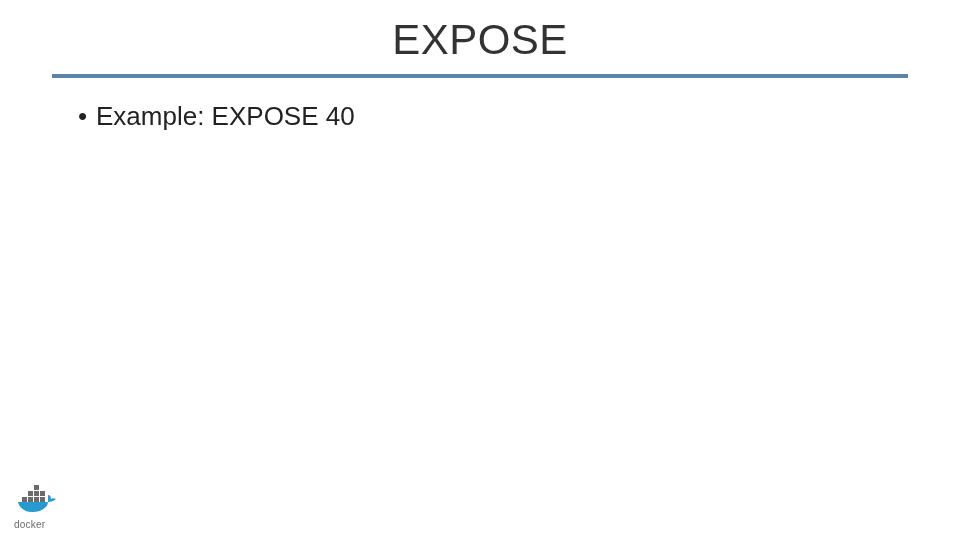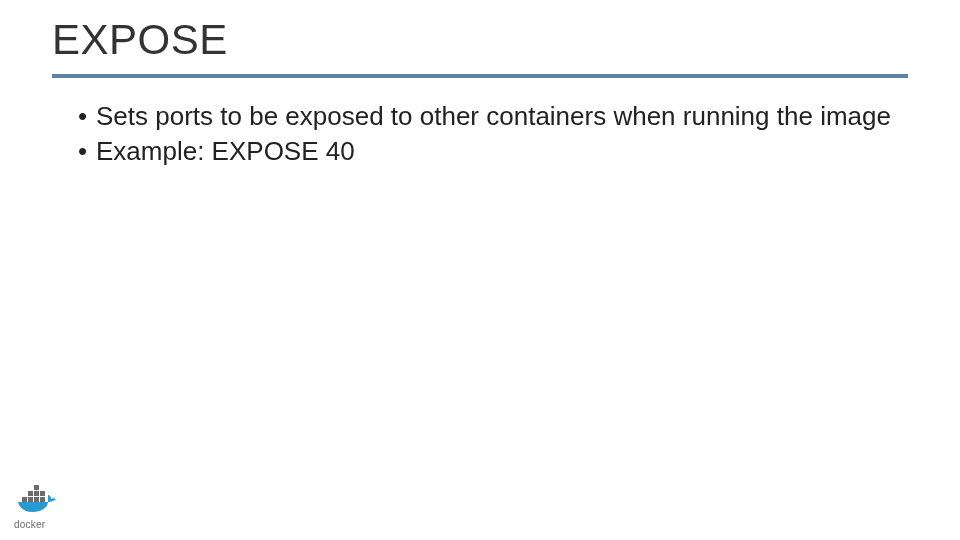--- a/index.html
+++ b/index.html
@@ -1,37 +1,36 @@
 <!DOCTYPE html>
 <html><head>
 <meta charset="utf-8">
 <style>
   * { margin: 0; padding: 0; box-sizing: border-box; }
   html, body { width: 960px; height: 540px; background: #fff; font-family: "Segoe UI", "Helvetica Neue", Arial, sans-serif; overflow: hidden; }
   .slide { position: relative; width: 960px; height: 540px; }
   .title-block { position: absolute; left: 52px; right: 52px; top: 16px; }
-  .title { font-size: 42px; font-weight: 400; color: #333; letter-spacing: 0.5px; }
+  .title { font-size: 42px; font-weight: 400; color: #333; letter-spacing: 0.5px; text-align: center; }
   .title-rule { margin-top: 10px; height: 0; border-top: 4px solid #5b84a7; }
   .body-block { position: absolute; left: 78px; right: 52px; top: 100px; }
   .bullet { position: relative; padding-left: 18px; font-size: 26px; line-height: 1.25; color: #222; margin-bottom: 2px; }
   .bullet::before { content: "•"; position: absolute; left: 0; top: 0; color: #222; }
   .logo-wrap { position: absolute; left: 14px; bottom: 10px; width: 48px; text-align: left; }
   .logo-label { font-size: 10px; color: #6b6b6b; margin-top: 2px; letter-spacing: 0.2px; }
 </style>
 </head>
 <body>
 
 <div class="slide">
   <div class="title-block">
     <div class="title">EXPOSE</div>
     <div class="title-rule"></div>
   </div>
 
   <div class="body-block">
-    <div class="bullet"><span>Sets ports to be exposed to other containers when running the image</span></div>
     <div class="bullet"><span>Example: EXPOSE 40</span></div>
   </div>
 
   <div class="logo-wrap">
     <svg viewBox="0 0 48 28" width="48" height="28">
       <g fill="#6b6b6b">
         <rect x="8" y="12" width="5" height="5"></rect>
         <rect x="14" y="12" width="5" height="5"></rect>
         <rect x="20" y="12" width="5" height="5"></rect>
         <rect x="26" y="12" width="5" height="5"></rect>

